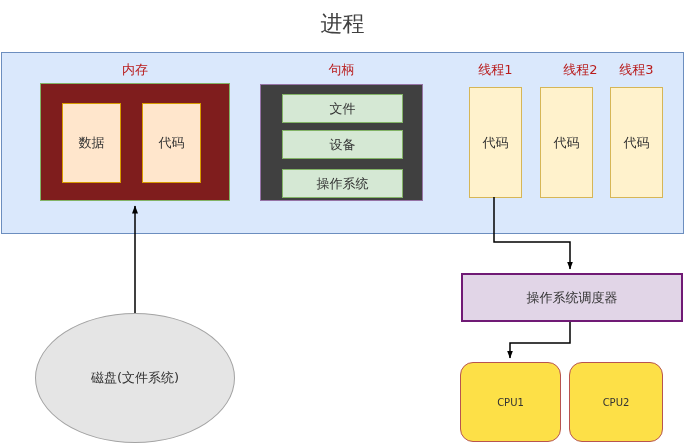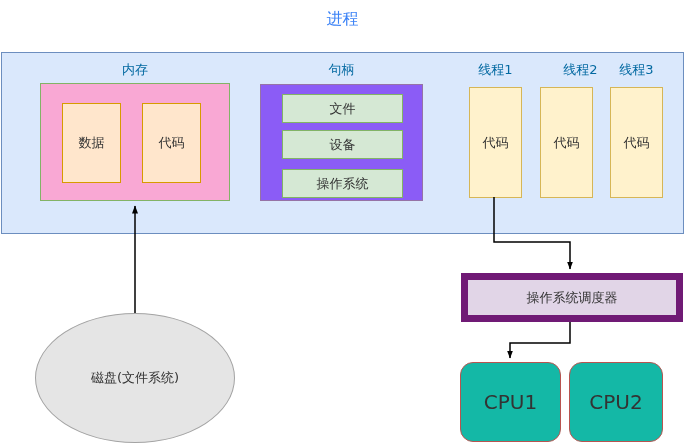--- a/index.html
+++ b/index.html
@@ -15,72 +15,72 @@
     background: #ffffff;
     overflow: hidden;
     font-size: 13px;
   }
   .title {
     position: absolute;
     top: 9px;
     left: 1px;
     width: 683px;
     text-align: center;
-    font-size: 16px;
-    color: #3b82f6;
+    font-size: 22px;
+    color: #404040;
   }
   
   .process-box {
     position: absolute;
     left: 1px;
     top: 52px;
     width: 683px;
     height: 182px;
     background: #dae8fc;
     border: 1px solid #6c8ebf;
   }
   .section-label {
     position: absolute;
     top: 8px;
     text-align: center;
     font-size: 13px;
-    color: #0369a1;
+    color: #b91c1c;
   }
   .center-text {
     display: flex;
     align-items: center;
     justify-content: center;
     text-align: center;
   }
   
   .memory-box {
     position: absolute;
     left: 38px;
     top: 30px;
     width: 190px;
     height: 118px;
-    background: #f9a8d4;
+    background: #7f1d1d;
     border: 1px solid #82b366;
   }
   .mem-item {
     position: absolute;
     top: 19px;
     width: 59px;
     height: 80px;
     background: #ffe6cc;
     border: 1px solid #d79b00;
   }
   
   .handle-box {
     position: absolute;
     left: 258px;
     top: 31px;
     width: 163px;
     height: 117px;
-    background: #8b5cf6;
+    background: #404040;
     border: 1px solid #9673a6;
   }
   .handle-item {
     position: absolute;
     left: 21px;
     width: 121px;
     height: 29px;
     background: #d5e8d4;
     border: 1px solid #82b366;
   }
@@ -94,32 +94,32 @@
     border: 1px solid #d6b656;
   }
   
   .scheduler-box {
     position: absolute;
     left: 461px;
     top: 273px;
     width: 222px;
     height: 49px;
     background: #e1d5e7;
-    border: 7px solid #701a75;
+    border: 2px solid #701a75;
   }
   
   .cpu-box {
     position: absolute;
     top: 362px;
     width: 101px;
     height: 80px;
-    background: #14b8a6;
+    background: #fde047;
     border: 1px solid #b85450;
     border-radius: 13px;
-    font-size: 20px;
+    font-size: 10px;
   }
   
   .disk-ellipse {
     position: absolute;
     left: 35px;
     top: 313px;
     width: 200px;
     height: 130px;
     background: #e5e5e5;
     border: 1px solid #a3a3a3;

